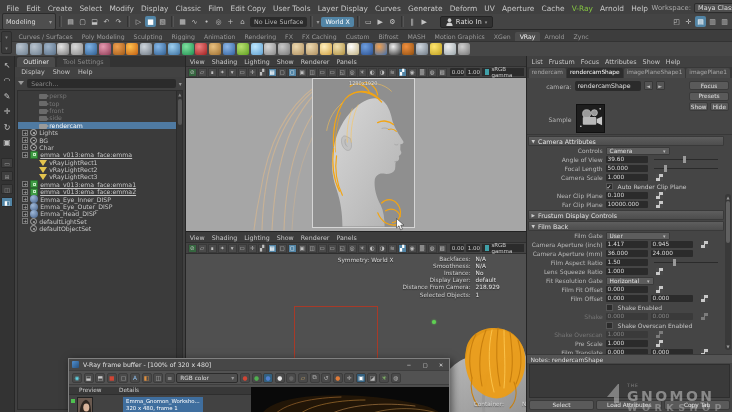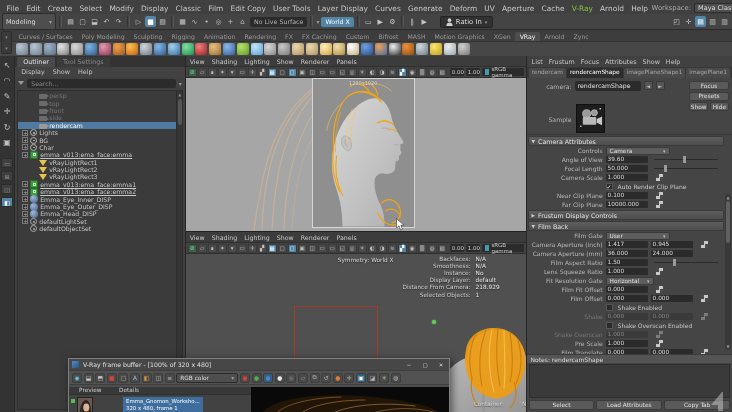--- a/index.html
+++ b/index.html
@@ -1019,18 +1019,23 @@
           </g>
         </svg>
       </div>
     </div>
   </div>
 
   <div id="watermark">
     <svg width="15" height="20" viewBox="0 0 15 20">
       <path d="M11,0 L0,13 L7,13 L7,19 L12,19 L12,0 Z" fill="rgba(215,215,215,0.45)"></path>
     </svg>
+    <div id="wm-text">
+      <span id="wm-the">THE</span>
+      <span id="wm-1">GNOMON</span>
+      <span id="wm-2">WORKSHOP</span>
+    </div>
   </div>
 
   <svg id="cursor" width="9" height="13" viewBox="0 0 9 13">
     <path d="M0.5,0.5 L0.5,10 L3,7.8 L4.6,12 L6.4,11.2 L4.8,7.2 L8,7.2 Z" fill="#fff" stroke="#333" stroke-width="0.6"></path>
   </svg>
 </div>
 
 </body></html>

